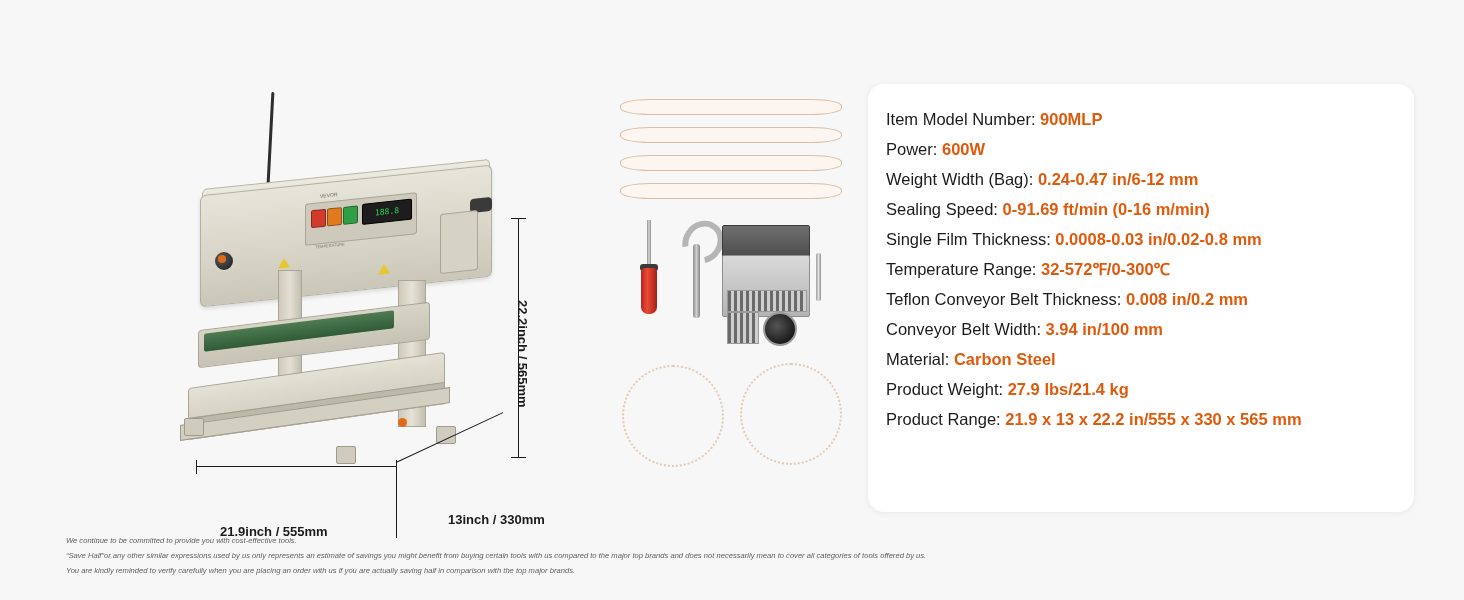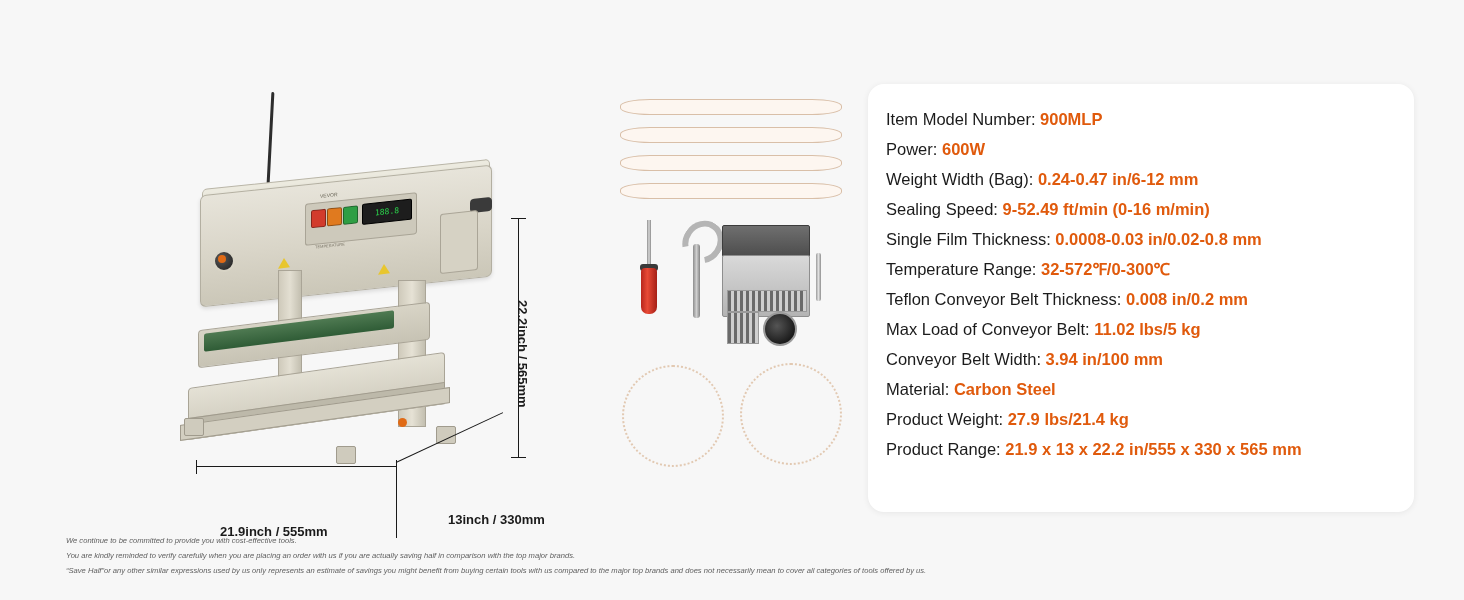--- a/index.html
+++ b/index.html
@@ -664,56 +664,52 @@
       <li class="spec-row">
         <span class="spec-label">Power:</span>
         <span class="spec-value">600W</span>
       </li>
       <li class="spec-row">
         <span class="spec-label">Weight Width (Bag):</span>
         <span class="spec-value">0.24-0.47 in/6-12 mm</span>
       </li>
       <li class="spec-row">
         <span class="spec-label">Sealing Speed:</span>
-        <span class="spec-value">9-52.49 ft/min (0-16 m/min)</span>
+        <span class="spec-value">0-91.69 ft/min (0-16 m/min)</span>
       </li>
       <li class="spec-row">
         <span class="spec-label">Single Film Thickness:</span>
         <span class="spec-value">0.0008-0.03 in/0.02-0.8 mm</span>
       </li>
       <li class="spec-row">
         <span class="spec-label">Temperature Range:</span>
         <span class="spec-value">32-572℉/0-300℃</span>
       </li>
       <li class="spec-row">
         <span class="spec-label">Teflon Conveyor Belt Thickness:</span>
         <span class="spec-value">0.008 in/0.2 mm</span>
       </li>
       <li class="spec-row">
-        <span class="spec-label">Max Load of Conveyor Belt:</span>
-        <span class="spec-value">11.02 lbs/5 kg</span>
-      </li>
-      <li class="spec-row">
         <span class="spec-label">Conveyor Belt Width:</span>
         <span class="spec-value">3.94 in/100 mm</span>
       </li>
       <li class="spec-row">
         <span class="spec-label">Material:</span>
         <span class="spec-value">Carbon Steel</span>
       </li>
       <li class="spec-row">
         <span class="spec-label">Product Weight:</span>
         <span class="spec-value">27.9 lbs/21.4 kg</span>
       </li>
       <li class="spec-row">
         <span class="spec-label">Product Range:</span>
         <span class="spec-value">21.9 x 13 x 22.2 in/555 x 330 x 565 mm</span>
       </li>
     </ul>
   </div>
 
   <div class="footer">
     <p>We continue to be committed to provide you with cost-effective tools.</p>
+    <p>“Save Half”or any other similar expressions used by us only represents an estimate of savings you might benefit from buying certain tools with us compared to the major top brands and does not necessarily mean to cover all categories of tools offered by us.</p>
     <p>You are kindly reminded to verify carefully when you are placing an order with us if you are actually saving half in comparison with the top major brands.</p>
-    <p>“Save Half”or any other similar expressions used by us only represents an estimate of savings you might benefit from buying certain tools with us compared to the major top brands and does not necessarily mean to cover all categories of tools offered by us.</p>
   </div>
 
 </div>
 
 </body></html>

